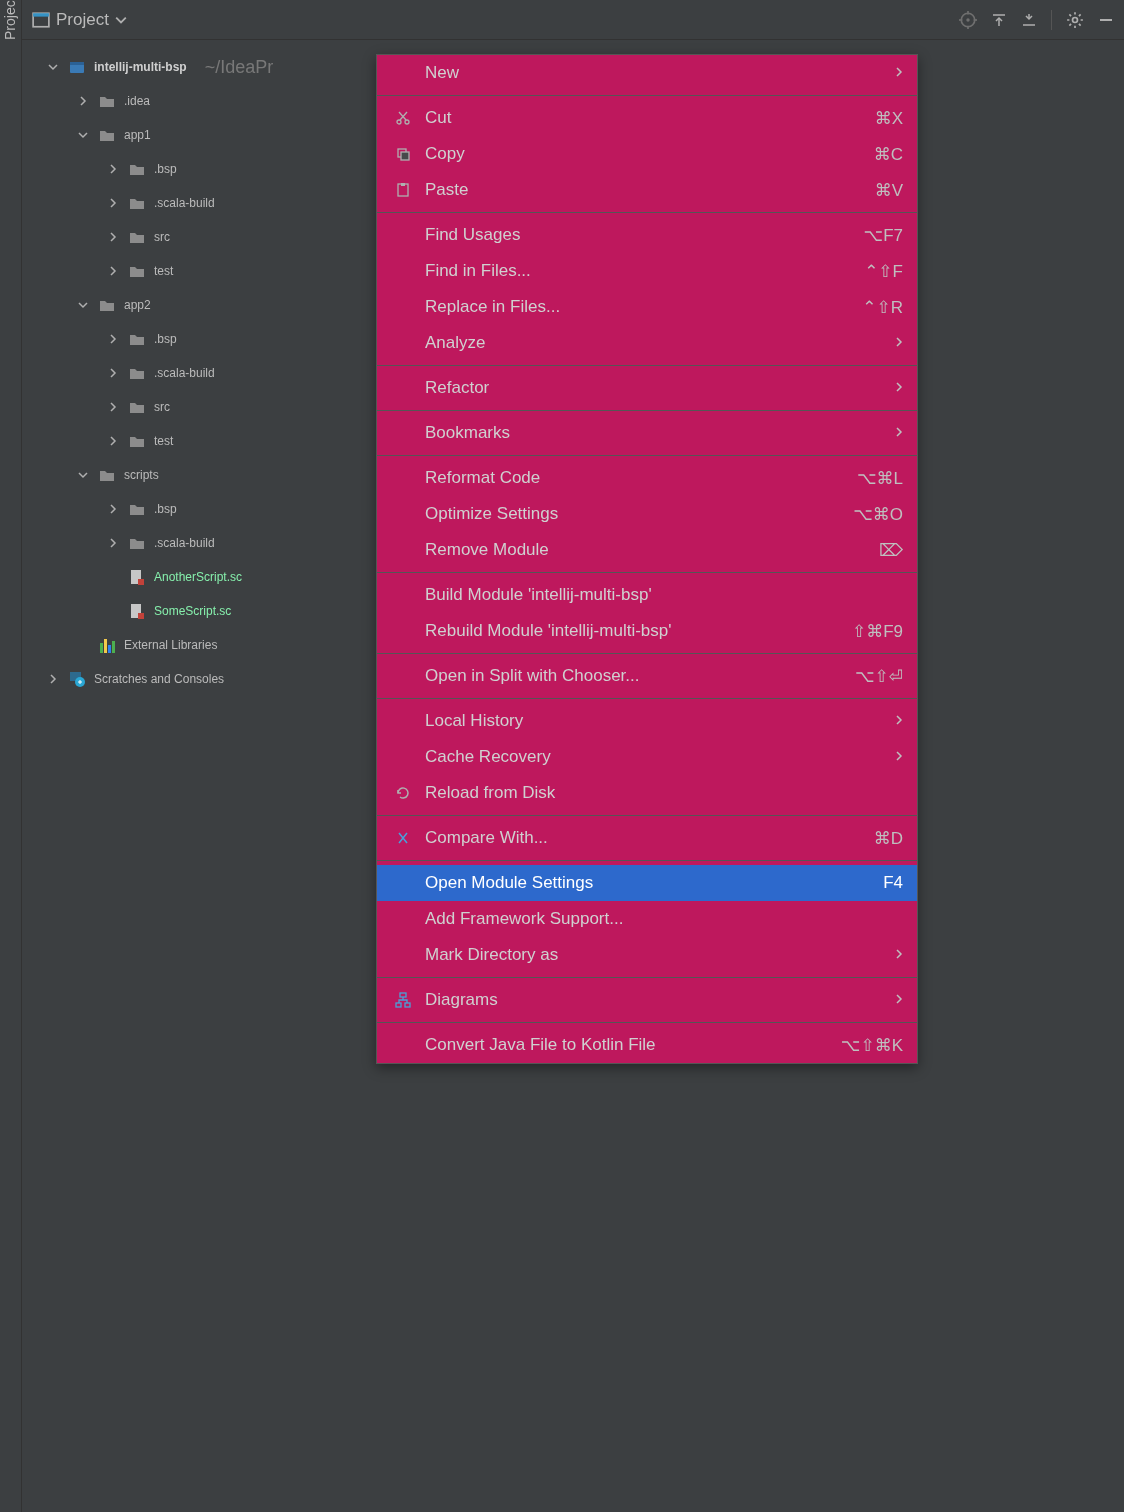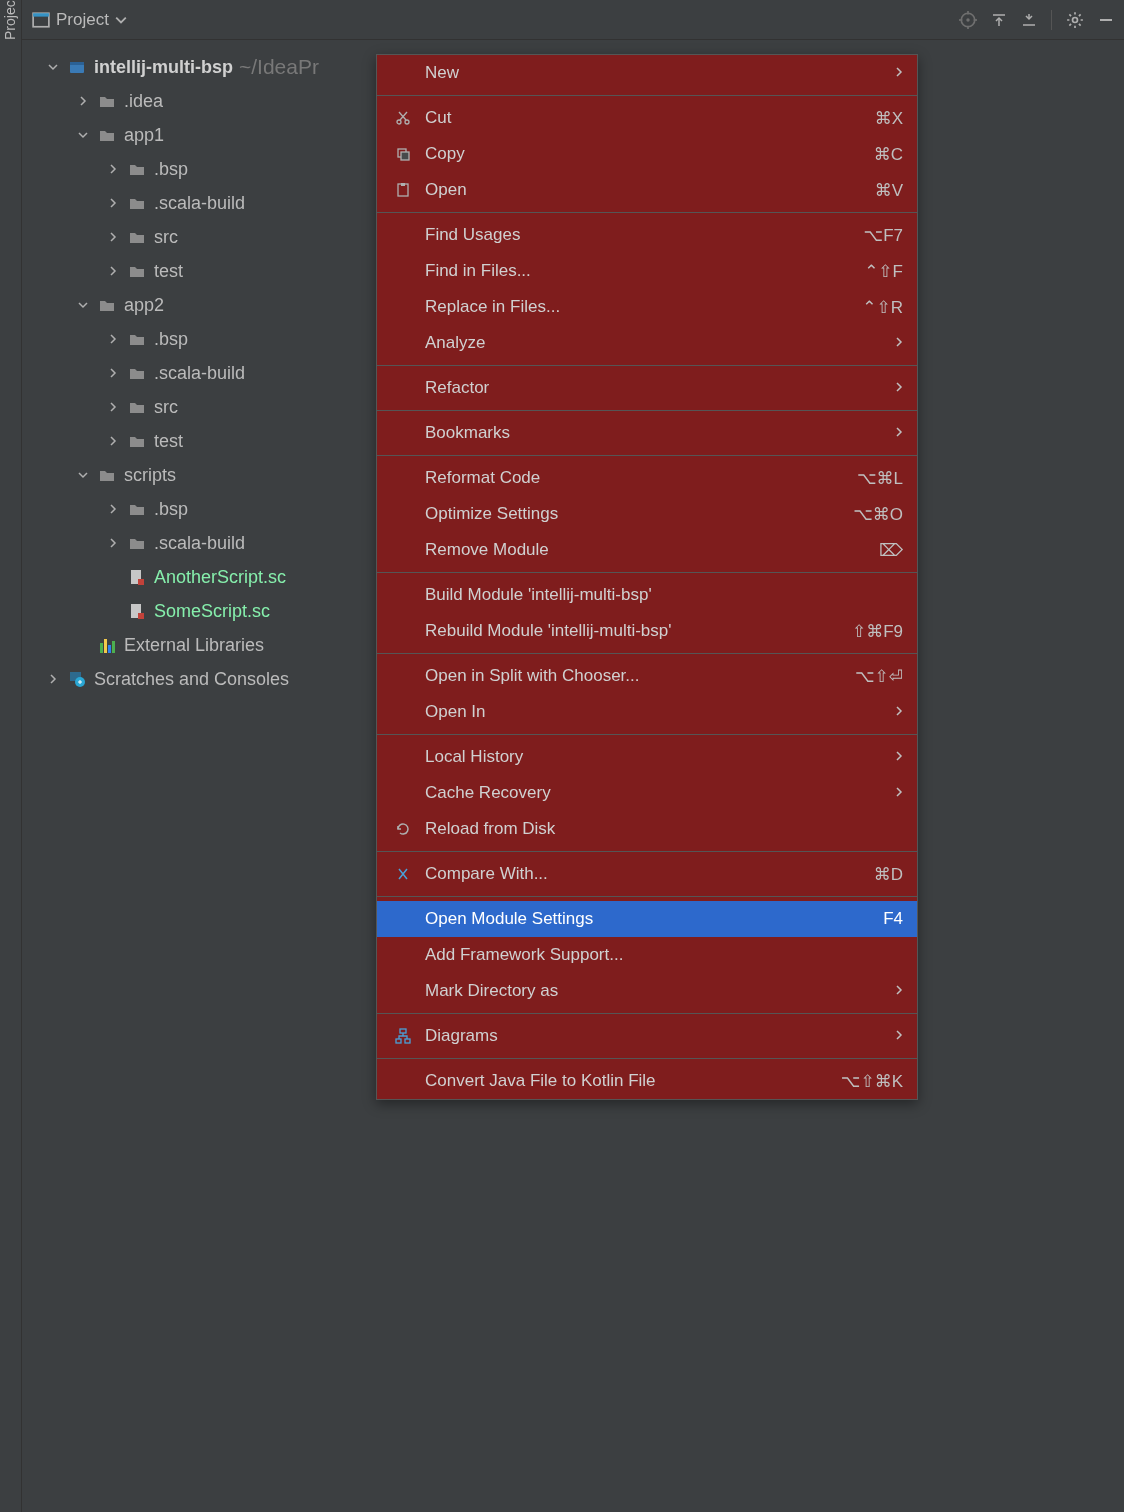--- a/index.html
+++ b/index.html
@@ -93,33 +93,33 @@
   .node-icon {
     width: 18px;
     height: 18px;
     margin-right: 8px;
     display: inline-flex;
     align-items: center;
     justify-content: center;
     flex-shrink: 0;
   }
   .folder-icon { color: #a9a9a9; }
-  .node-label { font-size: 18px; }
-  .node-path { color: #787878; margin-left: 6px; font-size: 21px; }
+  .node-label { font-size: 12px; }
+  .node-path { color: #787878; margin-left: 18px; font-size: 18px; }
   .bold { font-weight: 600; color: #d0d0d0; }
   .script { color: #86efac; }
   .depth1 { padding-left: 24px; }
   .depth2 { padding-left: 54px; }
   .depth3 { padding-left: 84px; }
   .context-menu {
     position: absolute;
     left: 376px;
     top: 54px;
     width: 542px;
-    background: #7f1d1d;
+    background: #be185d;
     border: 1px solid #555555;
     box-shadow: 0 4px 12px rgba(0,0,0,0.4);
   }
   .menu-item {
     display: flex;
     align-items: center;
     height: 36px;
     padding: 0 14px;
     cursor: pointer;
     color: #d0d0d0;
@@ -505,21 +505,21 @@
     <span class="menu-spacer"></span>
     <span class="menu-shortcut">⌘C</span>
   </div>
   <div class="menu-item">
     <span class="menu-icon">
         <svg width="16" height="16" viewBox="0 0 16 16">
           <rect x="3" y="2" width="10" height="12" fill="none" stroke="#afafaf" stroke-width="1.3"></rect>
           <rect x="6" y="1" width="4" height="3" fill="#afafaf"></rect>
         </svg>
       </span>
-    <span class="menu-label">Open</span>
+    <span class="menu-label">Paste</span>
     <span class="menu-spacer"></span>
     <span class="menu-shortcut">⌘V</span>
   </div>
   <div class="menu-sep"></div>
 
   <div class="menu-item">
     <span class="menu-icon"></span>
     <span class="menu-label">Find Usages</span>
     <span class="menu-spacer"></span>
     <span class="menu-shortcut">⌥F7</span>
@@ -596,28 +596,20 @@
     <span class="menu-spacer"></span>
     <span class="menu-shortcut">⇧⌘F9</span>
   </div>
   <div class="menu-sep"></div>
 
   <div class="menu-item">
     <span class="menu-icon"></span>
     <span class="menu-label">Open in Split with Chooser...</span>
     <span class="menu-spacer"></span>
     <span class="menu-shortcut">⌥⇧⏎</span>
-  </div>
-  <div class="menu-item">
-    <span class="menu-icon"></span>
-    <span class="menu-label">Open In</span>
-    <span class="menu-spacer"></span>
-    <span class="menu-chevron"><svg width="8" height="12" viewBox="0 0 8 12">
-          <path d="M2 2 L6 6 L2 10" fill="none" stroke="currentColor" stroke-width="1.5"></path>
-        </svg></span>
   </div>
   <div class="menu-sep"></div>
 
   <div class="menu-item">
     <span class="menu-icon"></span>
     <span class="menu-label">Local History</span>
     <span class="menu-spacer"></span>
     <span class="menu-chevron"><svg width="8" height="12" viewBox="0 0 8 12">
           <path d="M2 2 L6 6 L2 10" fill="none" stroke="currentColor" stroke-width="1.5"></path>
         </svg></span>

